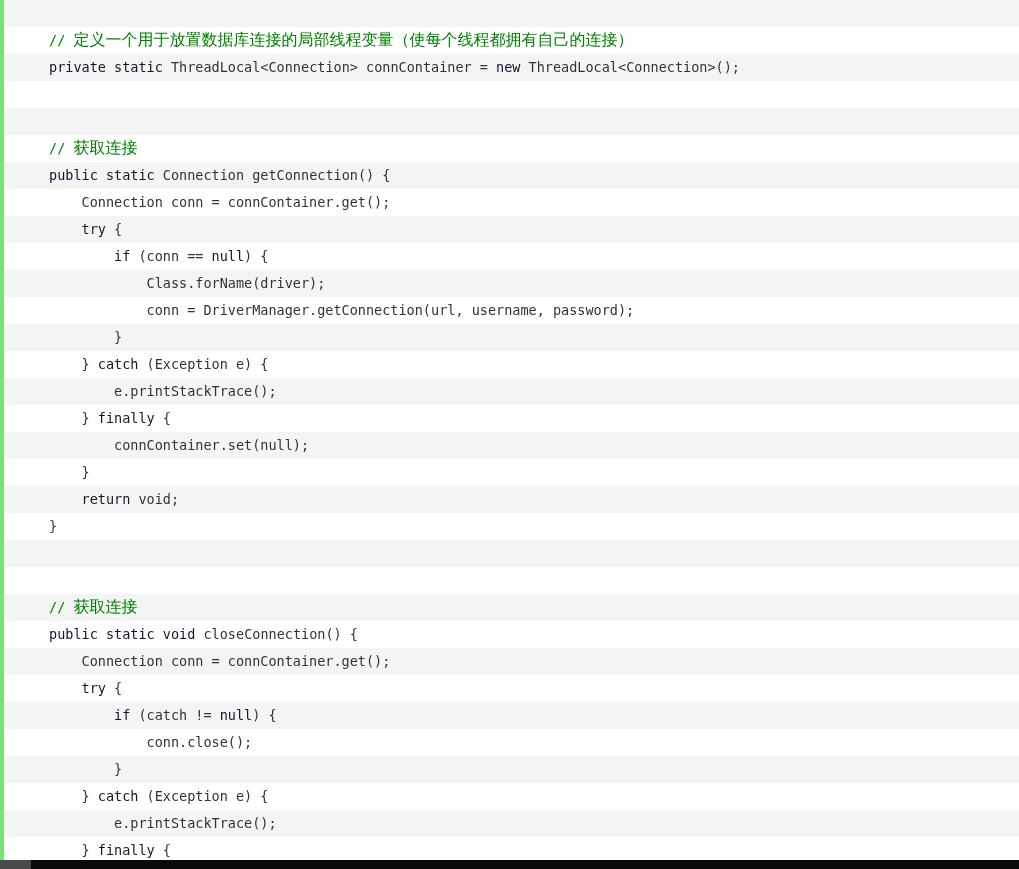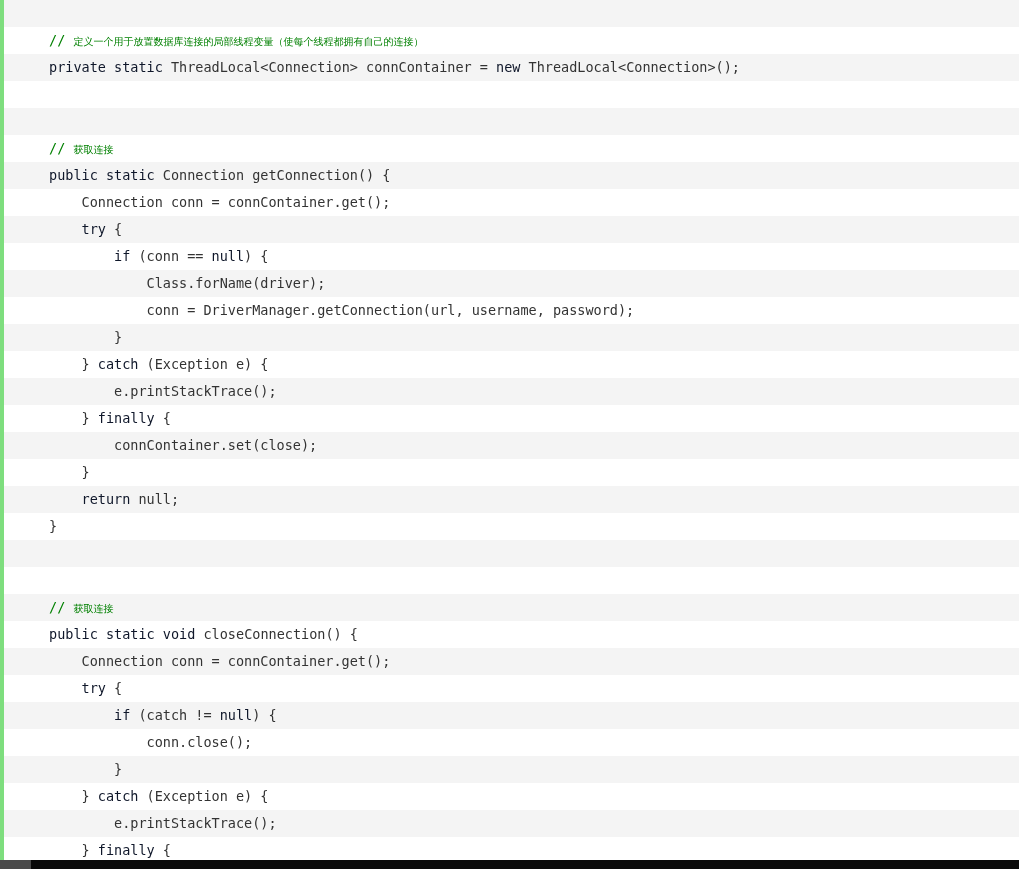--- a/index.html
+++ b/index.html
@@ -58,22 +58,22 @@
   .code-line.stripe {
     background: #f4f4f4;
   }
 
   .tok-kw   { color: #0f172a; }
   .tok-cmt  { color: #008000; }
   .tok-txt  { color: #333333; margin-top: 48px; }
 
   
   .tok-cmt.cjk {
-    font-family: Liberation Sans, sans-serif;
-    font-size: 10px;
+    font-family: Liberation Mono, monospace;
+    font-size: 16px;
   }
 
   
   #hscrollbar {
     position: absolute;
     left: 0;
     bottom: 0;
     width: 1019px;
     height: 9px;
     background: #0a0a0a;
@@ -111,23 +111,23 @@
         <div class="code-line stripe"><span class="tok-kw">public</span><span class="tok-txt"> </span><span class="tok-kw">static</span><span class="tok-txt"> Connection getConnection() {</span></div>
         <div class="code-line"><span class="tok-txt">    Connection conn = connContainer.get();</span></div>
         <div class="code-line stripe"><span class="tok-txt">    </span><span class="tok-kw">try</span><span class="tok-txt"> {</span></div>
         <div class="code-line"><span class="tok-txt">        </span><span class="tok-kw">if</span><span class="tok-txt"> (conn == </span><span class="tok-kw">null</span><span class="tok-txt">) {</span></div>
         <div class="code-line stripe"><span class="tok-txt">            Class.forName(driver);</span></div>
         <div class="code-line"><span class="tok-txt">            conn = DriverManager.getConnection(url, username, password);</span></div>
         <div class="code-line stripe"><span class="tok-txt">        }</span></div>
         <div class="code-line"><span class="tok-txt">    } </span><span class="tok-kw">catch</span><span class="tok-txt"> (Exception e) {</span></div>
         <div class="code-line stripe"><span class="tok-txt">        e.printStackTrace();</span></div>
         <div class="code-line"><span class="tok-txt">    } </span><span class="tok-kw">finally</span><span class="tok-txt"> {</span></div>
-        <div class="code-line stripe"><span class="tok-txt">        connContainer.set(close);</span></div>
+        <div class="code-line stripe"><span class="tok-txt">        connContainer.set(null);</span></div>
         <div class="code-line"><span class="tok-txt">    }</span></div>
-        <div class="code-line stripe"><span class="tok-txt">    </span><span class="tok-kw">return</span><span class="tok-txt"> null;</span></div>
+        <div class="code-line stripe"><span class="tok-txt">    </span><span class="tok-kw">return</span><span class="tok-txt"> void;</span></div>
         <div class="code-line"><span class="tok-txt">}</span></div>
         <div class="code-line stripe">&nbsp;</div>
         <div class="code-line">&nbsp;</div>
         <div class="code-line stripe"><span class="tok-cmt">// </span><span class="tok-cmt cjk">获取连接</span></div>
         <div class="code-line"><span class="tok-kw">public</span><span class="tok-txt"> </span><span class="tok-kw">static</span><span class="tok-txt"> </span><span class="tok-kw">void</span><span class="tok-txt"> closeConnection() {</span></div>
         <div class="code-line stripe"><span class="tok-txt">    Connection conn = connContainer.get();</span></div>
         <div class="code-line"><span class="tok-txt">    </span><span class="tok-kw">try</span><span class="tok-txt"> {</span></div>
         <div class="code-line stripe"><span class="tok-txt">        </span><span class="tok-kw">if</span><span class="tok-txt"> (catch != </span><span class="tok-kw">null</span><span class="tok-txt">) {</span></div>
         <div class="code-line"><span class="tok-txt">            conn.close();</span></div>
         <div class="code-line stripe"><span class="tok-txt">        }</span></div>

